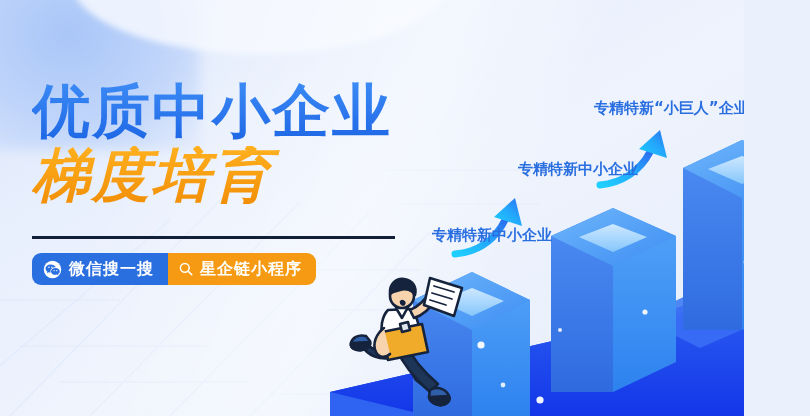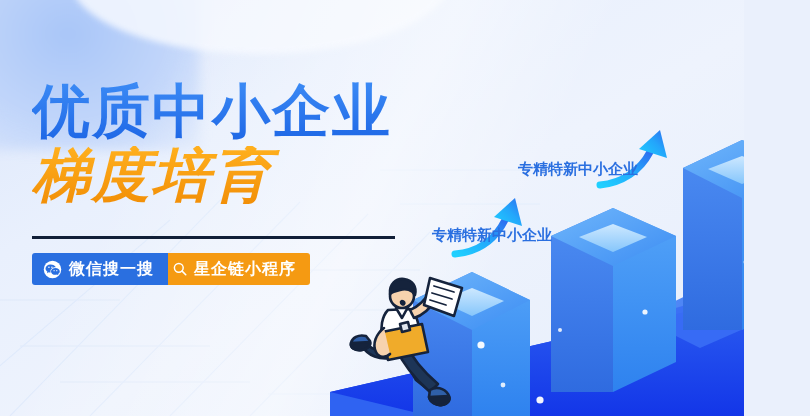--- a/index.html
+++ b/index.html
@@ -57,28 +57,28 @@
     -webkit-background-clip:text;background-clip:text;font-style:italic;-webkit-text-fill-color:transparent;
   }
   .divider{
     position:absolute;left:32px;top:236px;width:363px;height:3px;
     background:linear-gradient(90deg,#10203c 0%,#16294a 70%,#1d3ococ 100%);
     background-color:#111f38;
   }
   
   .badge{
     position:absolute;left:32px;top:253px;height:32px;display:flex;align-items:stretch;
-    border-radius:3px;overflow:hidden;
+    border-radius:9px;overflow:hidden;
   }
   .badge-wx{
     display:flex;align-items:center;gap:7px;padding:0 14px 0 11px;
     background:#2a6fe0;
   }
   .badge-mp{
-    display:flex;align-items:center;gap:6px;padding:0 14px 0 4px;
+    display:flex;align-items:center;gap:6px;padding:0 14px 0 10px;
     background:#f59a12;
   }
   .badge-txt{
     color:#ffffff;font-size:16px;font-weight:bold;letter-spacing:1px;
     font-family:"DejaVu Sans","Liberation Sans",sans-serif;white-space:nowrap;
   }
   .wx-icon{width:19px;height:19px;flex:0 0 auto;}
   .mg-icon{width:16px;height:16px;flex:0 0 auto;}
   
   .step-label{
@@ -296,14 +296,15 @@
       <svg class="mg-icon" viewBox="0 0 24 24">
         <circle cx="10.2" cy="10.2" r="6.6" fill="none" stroke="#ffffff" stroke-width="2.2"></circle>
         <line x1="15.2" y1="15.2" x2="20.6" y2="20.6" stroke="#ffffff" stroke-width="2.4" stroke-linecap="round"></line>
       </svg>
       <span class="badge-txt">星企链小程序</span>
     </div>
   </div>
 
   <div class="step-label lab-1">专精特新中小企业</div>
   <div class="step-label lab-2">专精特新中小企业</div>
+  <div class="step-label lab-3">专精特新“小巨人”企业</div>
 
 </div>
 
 </body></html>

